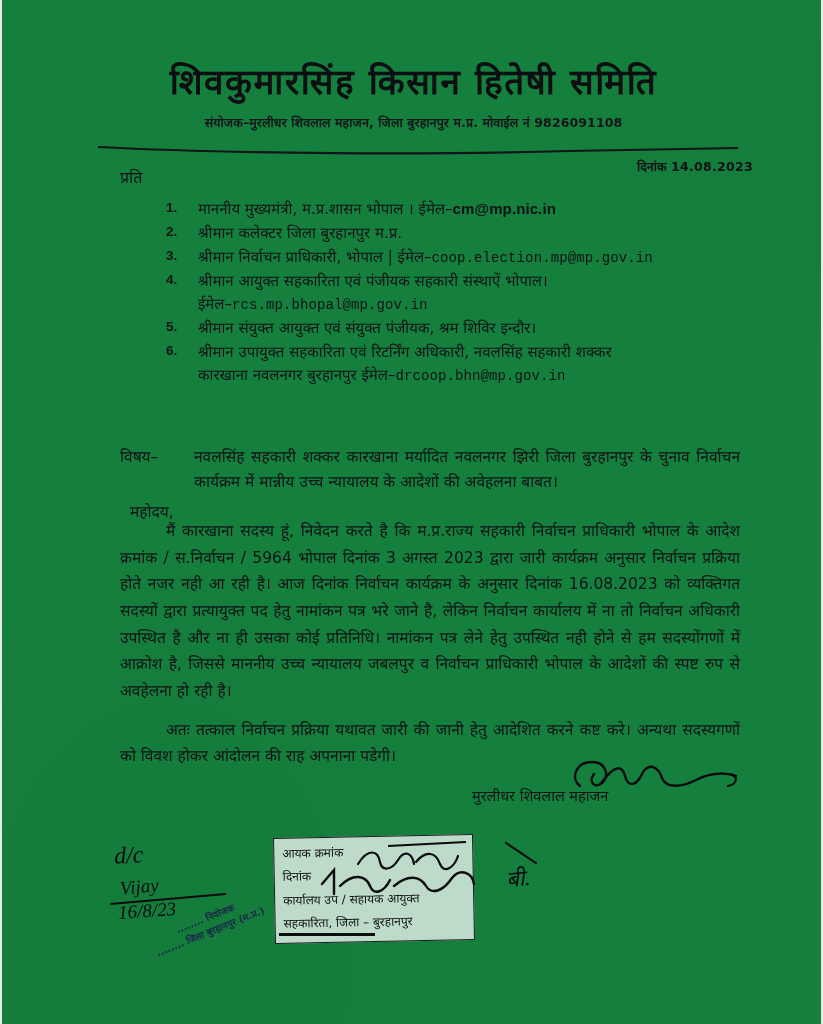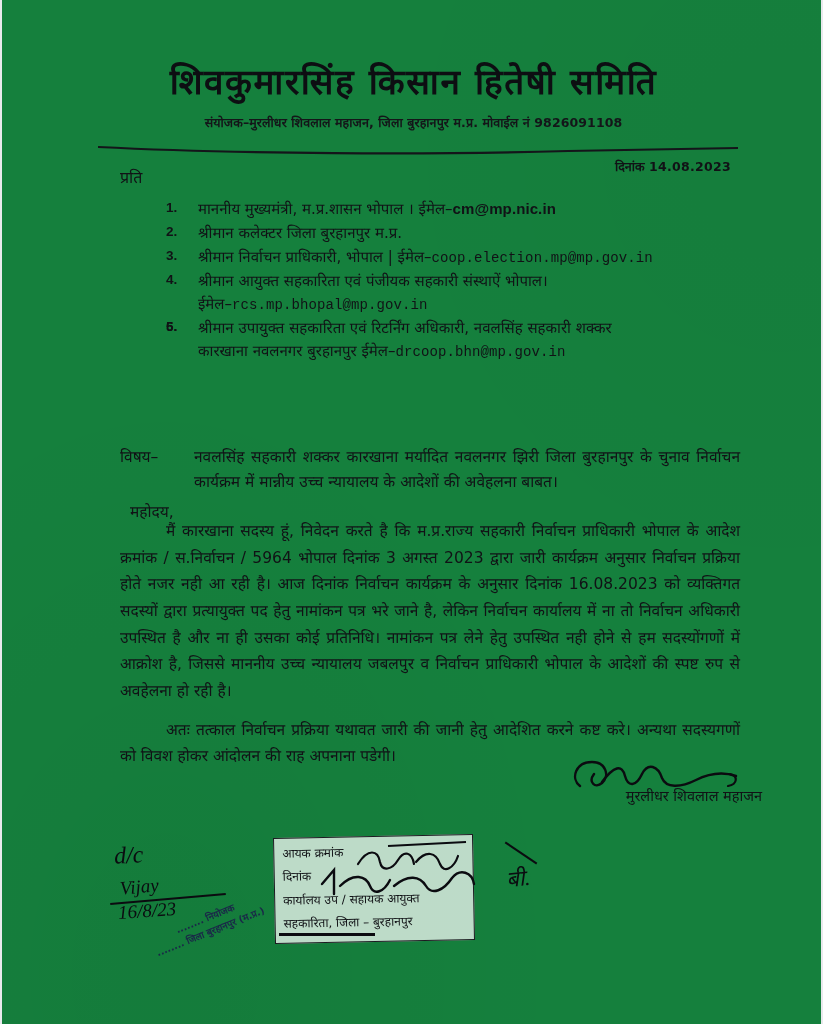--- a/index.html
+++ b/index.html
@@ -59,21 +59,21 @@
     top: 144px;
     left: 96px;
     width: 640px;
     height: 12px;
   }
   .rule-wrap svg { display: block; }
 
   .date-line {
     position: absolute;
     top: 158px;
-    right: 90px;
+    right: 68px;
     font-family: "DejaVu Sans", sans-serif;
     font-size: 12.5px;
     font-weight: 600;
   }
   .date-line .dnum { letter-spacing: 0.3px; }
 
   .to-label {
     position: absolute;
     top: 166px;
     left: 118px;
@@ -165,21 +165,21 @@
     text-indent: 46px;
   }
   .body-block p.p2 { margin-top: 12px; }
 
   
   .signature-block {
     position: absolute;
     top: 786px;
     left: 470px;
     width: 290px;
-    text-align: right;
+    text-align: left;
     font-family: "DejaVu Sans", sans-serif;
     font-size: 14.5px;
     line-height: 1.5;
   }
   .sig-mark {
     position: absolute;
     top: 756px;
     left: 560px;
     width: 180px;
     height: 44px;
@@ -320,20 +320,21 @@
       <span class="num">3.</span>
       <span>श्रीमान निर्वाचन प्राधिकारी, भोपाल  |  ईमेल–</span><span class="mail">coop.election.mp@mp.gov.in</span>
     </li>
     <li>
       <span class="num">4.</span>
       <span>श्रीमान आयुक्त सहकारिता एवं पंजीयक सहकारी संस्थाऐं भोपाल।</span>
       <span class="sub-line"><span>ईमेल–</span><span class="mail">rcs.mp.bhopal@mp.gov.in</span></span>
     </li>
     <li>
       <span class="num">5.</span>
+      <span>श्रीमान संयुक्त आयुक्त एवं संयुक्त पंजीयक, श्रम शिविर इन्दौर।</span>
     </li>
     <li>
       <span class="num">6.</span>
       <span>श्रीमान उपायुक्त सहकारिता एवं रिटर्निंग अधिकारी, नवलसिंह सहकारी शक्कर</span>
       <span class="sub-line"><span>कारखाना नवलनगर बुरहानपुर ईमेल–</span><span class="mail">drcoop.bhn@mp.gov.in</span></span>
     </li>
   </ul>
 
   <div class="subject-block">
     <div class="subject-label">विषय–</div>

